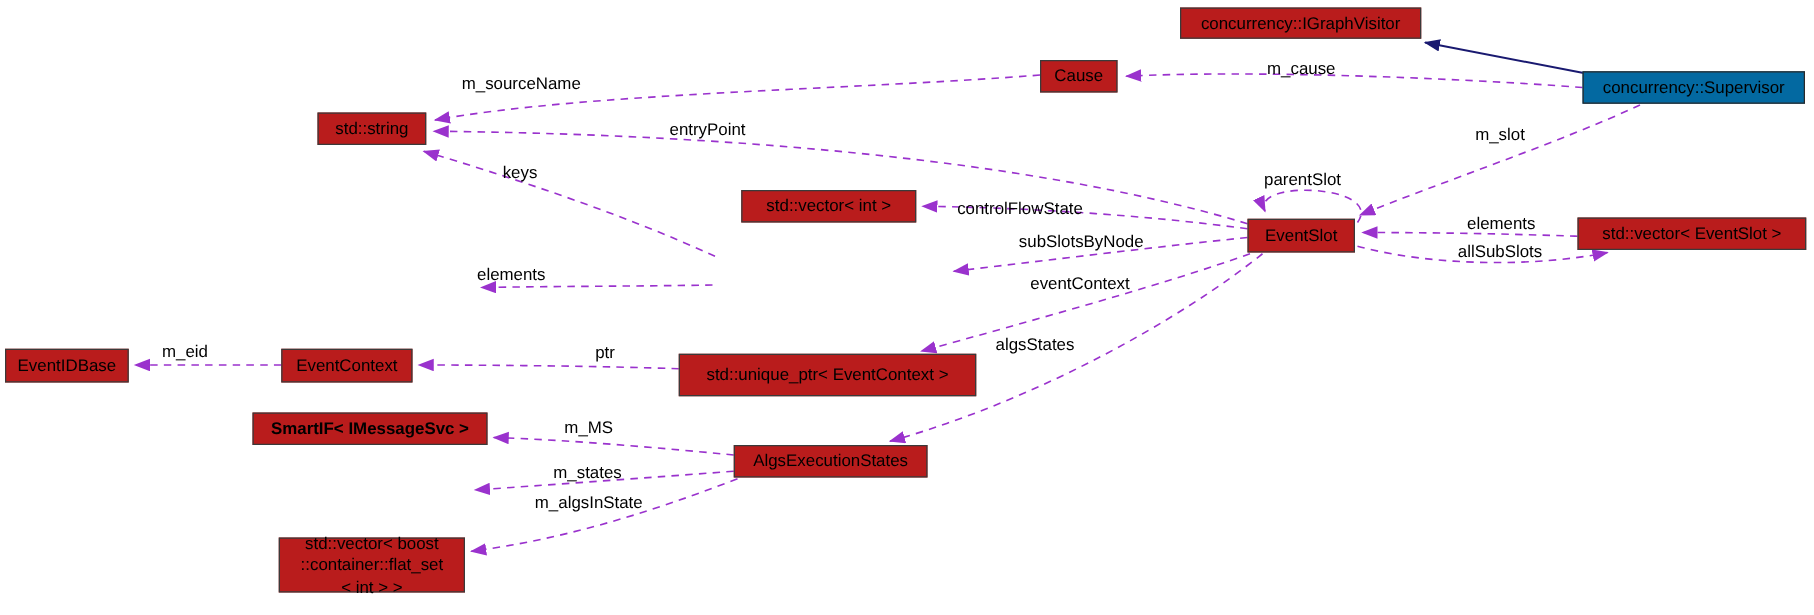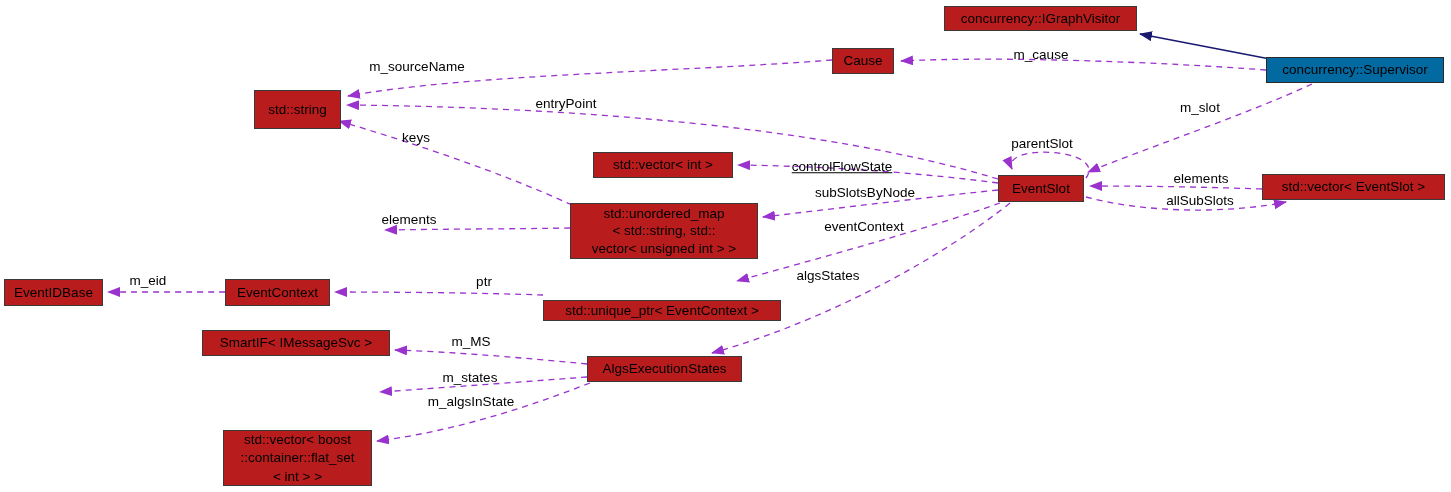--- a/index.html
+++ b/index.html
@@ -76,75 +76,70 @@
   </div>
 
   <div class="node hl" style="left:1266px;top:57px;width:178px;height:26px;">
     <span>concurrency::Supervisor</span>
   </div>
 
   <div class="node" style="left:832px;top:48px;width:62px;height:26px;">
     <span>Cause</span>
   </div>
 
-  <div class="node" style="left:254px;top:90px;width:87px;height:39px;">
+  <div class="node" style="left:254px;top:90px;width:87px;height:26px;">
     <span>std::string</span>
   </div>
 
   <div class="node" style="left:593px;top:152px;width:140px;height:26px;">
     <span>std::vector&lt; int &gt;</span>
   </div>
 
   <div class="node" style="left:998px;top:175px;width:86px;height:27px;">
     <span>EventSlot</span>
   </div>
 
   <div class="node" style="left:1262px;top:174px;width:183px;height:26px;">
     <span>std::vector&lt; EventSlot &gt;</span>
   </div>
 
-  <div class="node" style="left:570px;top:203px;width:188px;height:56px;">
-    <span>std::unordered_map</span>
-    <span>&lt; std::string, std::</span>
-    <span>vector&lt; unsigned int &gt; &gt;</span>
-  </div>
 
 
   <div class="node" style="left:4px;top:279px;width:99px;height:27px;">
     <span>EventIDBase</span>
   </div>
 
   <div class="node" style="left:225px;top:279px;width:105px;height:27px;">
     <span>EventContext</span>
   </div>
 
-  <div class="node" style="left:543px;top:300px;width:238px;height:21px;">
+  <div class="node" style="left:543px;top:283px;width:238px;height:34px;">
     <span>std::unique_ptr&lt; EventContext &gt;</span>
   </div>
 
-  <div class="node" style="left:202px;top:330px;width:188px;height:26px;">
+  <div class="node" style="left:202px;top:330px;width:188px;height:26px;font-weight:bold;">
     <span>SmartIF&lt; IMessageSvc &gt;</span>
   </div>
 
   <div class="node" style="left:587px;top:356px;width:155px;height:26px;">
     <span>AlgsExecutionStates</span>
   </div>
 
 
-  <div class="node" style="left:223px;top:430px;width:149px;height:56px;justify-content:space-between;">
+  <div class="node" style="left:223px;top:430px;width:149px;height:44px;">
     <span>std::vector&lt; boost</span>
     <span>::container::flat_set</span>
     <span>&lt; int &gt; &gt;</span>
   </div>
 
   <div class="elabel" style="left:1041px;top:55px;">m_cause</div>
   <div class="elabel" style="left:417px;top:67px;">m_sourceName</div>
   <div class="elabel" style="left:566px;top:104px;">entryPoint</div>
   <div class="elabel" style="left:416px;top:138px;">keys</div>
-  <div class="elabel" style="left:842px;top:167px;text-decoration:underline;">controlFlowState</div>
+  <div class="elabel" style="left:816px;top:167px;">controlFlowState</div>
   <div class="elabel" style="left:865px;top:193px;">subSlotsByNode</div>
   <div class="elabel" style="left:864px;top:227px;">eventContext</div>
   <div class="elabel" style="left:828px;top:276px;">algsStates</div>
   <div class="elabel" style="left:1042px;top:144px;">parentSlot</div>
   <div class="elabel" style="left:1200px;top:108px;">m_slot</div>
   <div class="elabel" style="left:1201px;top:179px;">elements</div>
   <div class="elabel" style="left:1200px;top:201px;">allSubSlots</div>
   <div class="elabel" style="left:409px;top:220px;">elements</div>
   <div class="elabel" style="left:439px;top:282px;margin-left:45px;">ptr</div>
   <div class="elabel" style="left:148px;top:281px;">m_eid</div>

